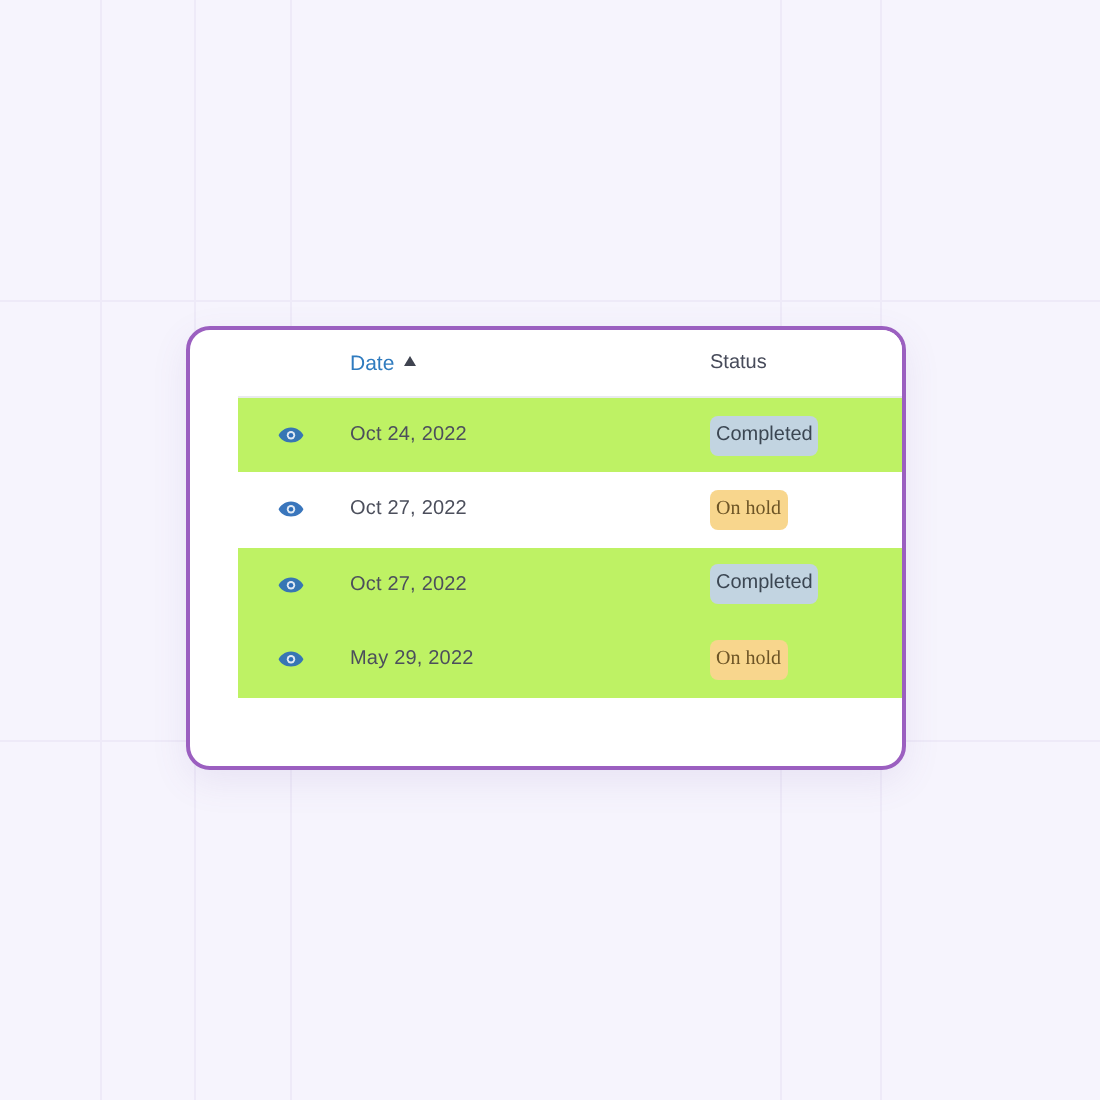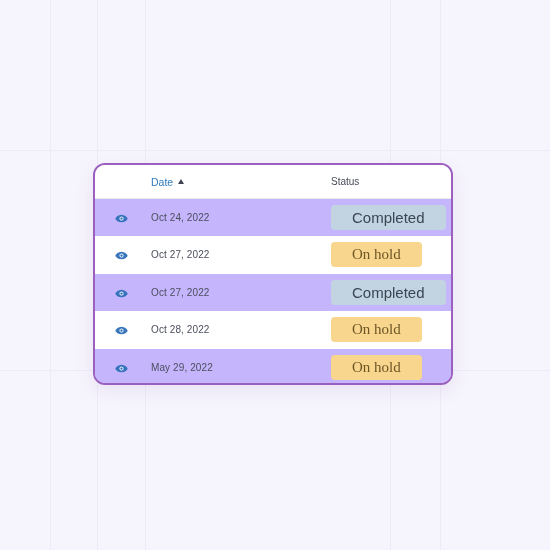--- a/index.html
+++ b/index.html
@@ -48,20 +48,21 @@
     border: 2px solid #9b5fc0;
     border-radius: 12px;
     box-shadow: 0 6px 18px rgba(120, 90, 170, 0.10);
     overflow: hidden;
   }
 
   .tbl {
     width: 100%;
     border-collapse: collapse;
     table-layout: fixed;
+    margin-left: 24px;
   }
 
   
   .col-icon   { width: 52px; }
   .col-date   { width: 182px; }
   .col-status { width: 122px; }
 
   
   thead tr {
     background: #ffffff;
@@ -97,21 +98,21 @@
   .th-status {
     color: #474b5a;
     font-size: 10px;
     padding-left: 2px;
   }
 
   
   tbody tr {
     height: 37.5px;
   }
-  tbody tr.odd  { background: #c4b5fd; }
+  tbody tr.odd  { background: #bef264; }
   tbody tr.even { background: #ffffff; }
 
   tbody td {
     padding: 0;
     vertical-align: middle;
     font-size: 10px;
     color: #4c4f5c;
   }
   .td-icon {
     text-align: center;
@@ -126,23 +127,23 @@
     white-space: nowrap;
     letter-spacing: 0.1px;
   }
   .td-status {
     padding-left: 2px;
   }
 
   
   .badge {
     display: inline-block;
-    padding: 5px 21px;
+    padding: 5px 3px;
     border-radius: 4px;
-    font-size: 15px;
+    font-size: 10px;
     line-height: 1;
     white-space: nowrap;
   }
   .badge-completed {
     background: #c2d4e1;
     color: #3b4652;
   }
   .badge-onhold {
     background: #f8d68d;
     color: #6d5526;
@@ -201,29 +202,20 @@
         </tr>
         <tr class="odd">
           <td class="td-icon"><span class="eye-icon"><svg width="13" height="9" viewBox="0 0 13 9" xmlns="http://www.w3.org/2000/svg">
                 <path d="M6.5 0.7C3.4 0.7 1 3 0.4 4.4c-0.1 0.2-0.1 0.3 0 0.5C1 6.3 3.4 8.3 6.5 8.3S12 6.3 12.6 4.9c0.1-0.2 0.1-0.3 0-0.5C12 3 9.6 0.7 6.5 0.7z" fill="#2f6fb8" opacity="0.95"></path>
                 <ellipse cx="6.5" cy="4.6" rx="2.1" ry="2.1" fill="#ffffff" opacity="0.85"></ellipse>
                 <circle cx="6.5" cy="4.6" r="1.15" fill="#2f6fb8"></circle>
               </svg></span></td>
           <td class="td-date">Oct 27, 2022</td>
           <td class="td-status"><span class="badge badge-completed" style="background: rgb(194, 212, 225); color: rgb(59, 70, 82);">Completed</span></td>
         </tr>
-        <tr class="even">
-          <td class="td-icon"><span class="eye-icon"><svg width="13" height="9" viewBox="0 0 13 9" xmlns="http://www.w3.org/2000/svg">
-                <path d="M6.5 0.7C3.4 0.7 1 3 0.4 4.4c-0.1 0.2-0.1 0.3 0 0.5C1 6.3 3.4 8.3 6.5 8.3S12 6.3 12.6 4.9c0.1-0.2 0.1-0.3 0-0.5C12 3 9.6 0.7 6.5 0.7z" fill="#2f6fb8" opacity="0.95"></path>
-                <ellipse cx="6.5" cy="4.6" rx="2.1" ry="2.1" fill="#ffffff" opacity="0.85"></ellipse>
-                <circle cx="6.5" cy="4.6" r="1.15" fill="#2f6fb8"></circle>
-              </svg></span></td>
-          <td class="td-date">Oct 28, 2022</td>
-          <td class="td-status"><span class="badge badge-onhold" style="background: rgb(248, 214, 141); color: rgb(109, 85, 38);">On hold</span></td>
-        </tr>
         <tr class="odd">
           <td class="td-icon"><span class="eye-icon"><svg width="13" height="9" viewBox="0 0 13 9" xmlns="http://www.w3.org/2000/svg">
                 <path d="M6.5 0.7C3.4 0.7 1 3 0.4 4.4c-0.1 0.2-0.1 0.3 0 0.5C1 6.3 3.4 8.3 6.5 8.3S12 6.3 12.6 4.9c0.1-0.2 0.1-0.3 0-0.5C12 3 9.6 0.7 6.5 0.7z" fill="#2f6fb8" opacity="0.95"></path>
                 <ellipse cx="6.5" cy="4.6" rx="2.1" ry="2.1" fill="#ffffff" opacity="0.85"></ellipse>
                 <circle cx="6.5" cy="4.6" r="1.15" fill="#2f6fb8"></circle>
               </svg></span></td>
           <td class="td-date">May 29, 2022</td>
           <td class="td-status"><span class="badge badge-onhold" style="background: rgb(248, 214, 141); color: rgb(109, 85, 38);">On hold</span></td>
         </tr>
       </tbody>

